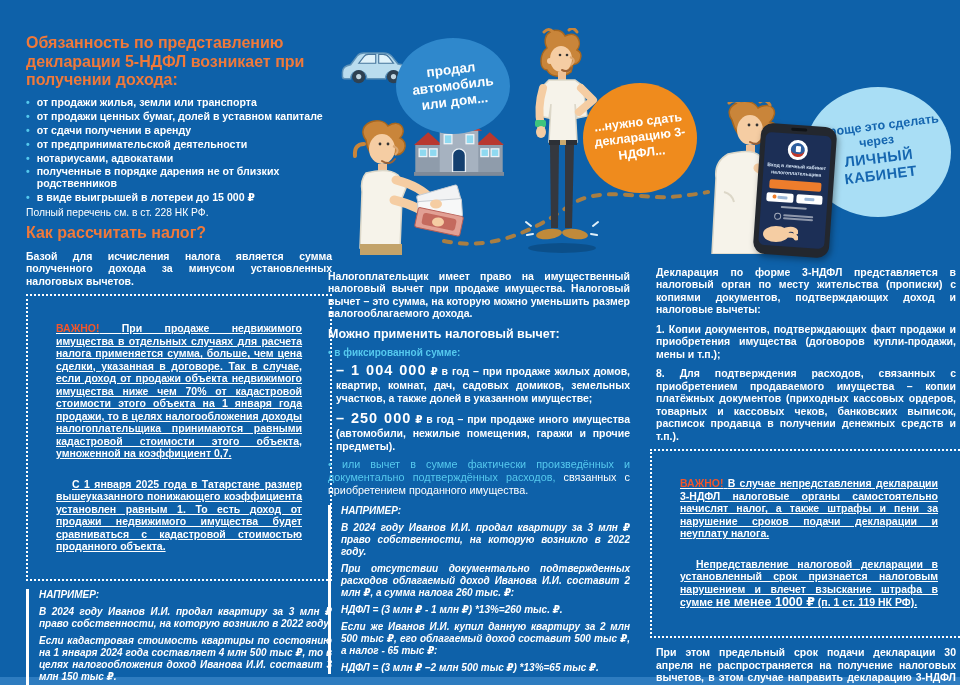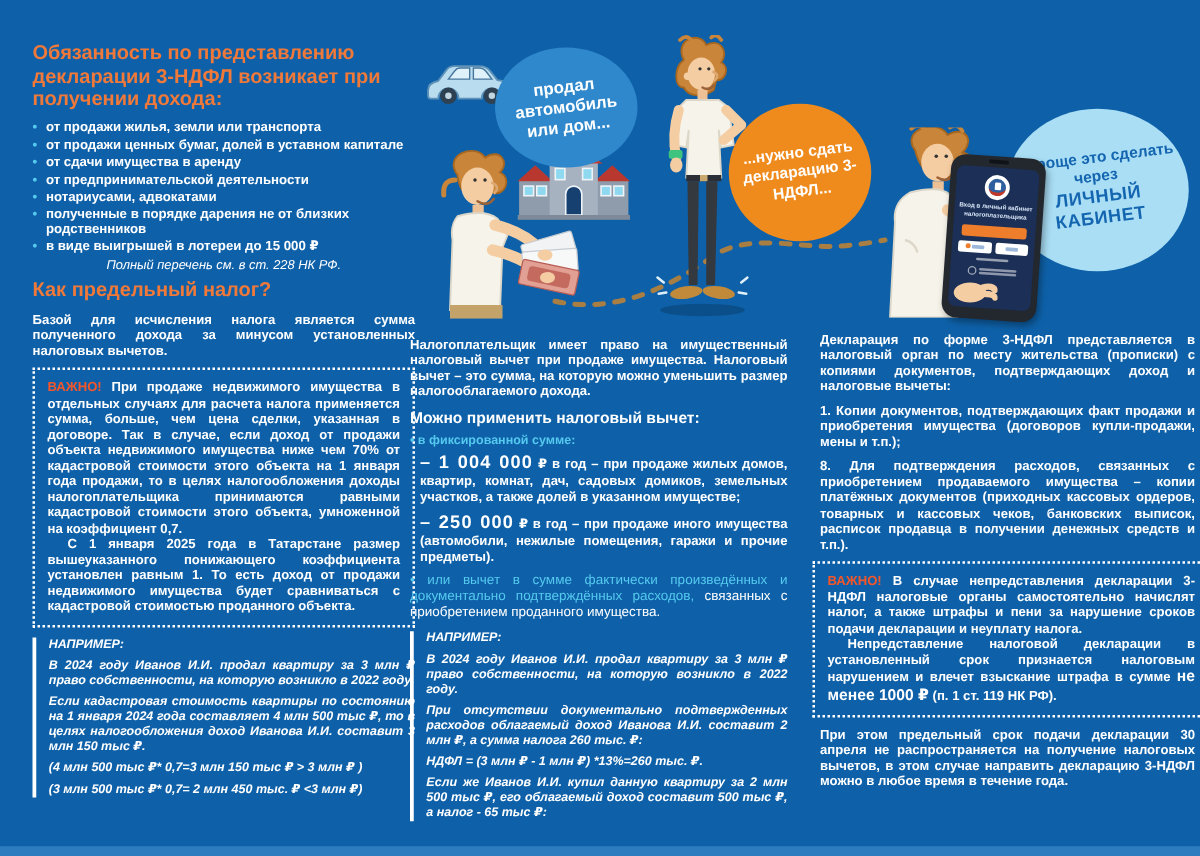--- a/index.html
+++ b/index.html
@@ -13,24 +13,24 @@
   
   .col{position:absolute;z-index:10;}
   .col-left{left:26px;top:34px;width:306px;}
   .col-mid{left:328px;top:270px;width:302px;}
   .col-right{left:656px;top:266px;width:300px;}
   h1,h2{margin:0;color:#f0793a;font-size:16px;line-height:1.16;font-weight:700;}
   .body-p{margin:0 0 7px 0;font-size:10.5px;line-height:1.19;font-weight:700;text-align:justify;}
   .bullets{list-style:none;margin:7px 0 3px 0;padding:0;}
   .bullets li{display:flex;gap:7px;margin-bottom:2px;font-size:10.6px;line-height:1.13;font-weight:700;}
   .dot{color:#55c9ee;flex:0 0 auto;}
-  .note{font-style:italic;font-weight:400;font-size:10.3px;text-align:center;margin:2px 0 6px 0;}
+  .note{font-weight:400;font-size:10.3px;text-align:left;margin:2px 0 6px 0;}
   .how{margin:2px 0 7px 0;}
   .vbox{border:2px dotted #ffffff;padding:8px 10px;margin:2px 0 8px 0;}
-  .vbox p{margin:0;font-size:10.5px;line-height:1.19;font-weight:700;text-align:justify;}
+  .vbox p{margin:18px;font-size:10.5px;line-height:1.19;font-weight:700;text-align:justify;text-decoration:underline;}
   .vbox p + p{text-indent:16px;}
   .vlabel{color:#f2562a;font-weight:700;}
   .strongnum{font-size:12.5px;font-weight:700;}
   .example{border-left:3px solid #fff;padding-left:10px;margin-top:2px;}
   .example p{margin:0 0 5px 0;font-size:10px;line-height:1.2;font-style:italic;font-weight:700;text-align:justify;}
   .ex-label{font-size:11px;}
   .apply-h{font-size:12.5px;font-weight:700;margin:4px 0 6px 0;}
   .cyan{color:#55c9ee;}
   .fixed-h{font-size:10px;font-weight:700;margin:0 0 4px 0;}
   .fixed-item{margin:0 0 5px 0;padding-left:8px;font-size:10.5px;line-height:1.2;font-weight:700;text-align:justify;}
@@ -216,53 +216,53 @@
     <div class="bubble-inner">...нужно сдать декларацию 3-НДФЛ...</div>
   </div>
   <div class="bubble bubble-easy">
     <div class="bubble-inner">
       <span>...проще это сделать через</span>
       <span class="strong">ЛИЧНЫЙ КАБИНЕТ</span>
     </div>
   </div>
 
   <div class="col col-left">
-    <h1>Обязанность по представлению декларации 3-НДФЛ возникает при получении дохода:</h1>
+    <h1>Обязанность по представлению декларации 5-НДФЛ возникает при получении дохода:</h1>
     <ul class="bullets">
       <li>
           <span class="dot">•</span>
           <span>от продажи жилья, земли или транспорта</span>
         </li>
       <li>
           <span class="dot">•</span>
           <span>от продажи ценных бумаг, долей в уставном капитале</span>
         </li>
       <li>
           <span class="dot">•</span>
-          <span>от сдачи имущества в аренду</span>
+          <span>от сдачи получении в аренду</span>
         </li>
       <li>
           <span class="dot">•</span>
           <span>от предпринимательской деятельности</span>
         </li>
       <li>
           <span class="dot">•</span>
           <span>нотариусами, адвокатами</span>
         </li>
       <li>
           <span class="dot">•</span>
           <span>полученные в порядке дарения не от близких родственников</span>
         </li>
       <li>
           <span class="dot">•</span>
           <span>в виде выигрышей в лотереи до 15 000 ₽</span>
         </li>
     </ul>
     <div class="note">Полный перечень см. в ст. 228 НК РФ.</div>
-    <h2 class="how">Как предельный налог?</h2>
+    <h2 class="how">Как рассчитать налог?</h2>
     <p class="body-p">Базой для исчисления налога является сумма полученного дохода за минусом установленных налоговых вычетов.</p>
     <div class="vbox">
       <p>
         <span class="vlabel">ВАЖНО!</span>
         <span>При продаже недвижимого имущества в отдельных случаях для расчета налога применяется сумма, больше, чем цена сделки, указанная в договоре. Так в случае, если доход от продажи объекта недвижимого имущества ниже чем 70% от кадастровой стоимости этого объекта на 1 января года продажи, то в целях налогообложения доходы налогоплательщика принимаются равными кадастровой стоимости этого объекта, умноженной на коэффициент 0,7.</span>
       </p>
       <p>С 1 января 2025 года в Татарстане размер вышеуказанного понижающего коэффициента установлен равным 1. То есть доход от продажи недвижимого имущества будет сравниваться с кадастровой стоимостью проданного объекта.</p>
     </div>
     <div class="example">
       <p class="ex-label">НАПРИМЕР:</p>
@@ -288,20 +288,21 @@
     <p class="or-p">
       <span class="cyan">• или вычет в сумме фактически произведённых и документально подтверждённых расходов,</span>
       <span>связанных с приобретением проданного имущества.</span>
     </p>
     <div class="example">
       <p class="ex-label">НАПРИМЕР:</p>
       <p>В 2024 году Иванов И.И. продал квартиру за 3 млн ₽ право собственности, на которую возникло в 2022 году.</p>
       <p>При отсутствии документально подтвержденных расходов облагаемый доход Иванова И.И. составит 2 млн ₽, а сумма налога 260 тыс. ₽:</p>
       <p>НДФЛ = (3 млн ₽ - 1 млн ₽) *13%=260 тыс. ₽.</p>
       <p>Если же Иванов И.И. купил данную квартиру за  2 млн 500 тыс ₽, его облагаемый доход составит 500 тыс ₽, а налог - 65 тыс ₽:</p>
+      <p>НДФЛ = (3 млн ₽ –2 млн 500 тыс ₽) *13%=65 тыс ₽.</p>
     </div>
   </div>
 
   <div class="col col-right">
     <p class="body-p">Декларация по форме 3-НДФЛ представляется в налоговый орган по месту жительства (прописки) с копиями документов, подтверждающих доход и налоговые вычеты:</p>
     <p class="body-p">1. Копии документов, подтверждающих факт продажи и приобретения имущества (договоров купли-продажи, мены и т.п.);</p>
     <p class="body-p">8. Для подтверждения расходов, связанных с приобретением продаваемого имущества – копии платёжных документов (приходных кассовых ордеров, товарных и кассовых чеков, банковских выписок, расписок продавца в получении денежных средств и т.п.).</p>
     <div class="vbox rbox">
       <p>
         <span class="vlabel">ВАЖНО!</span>

